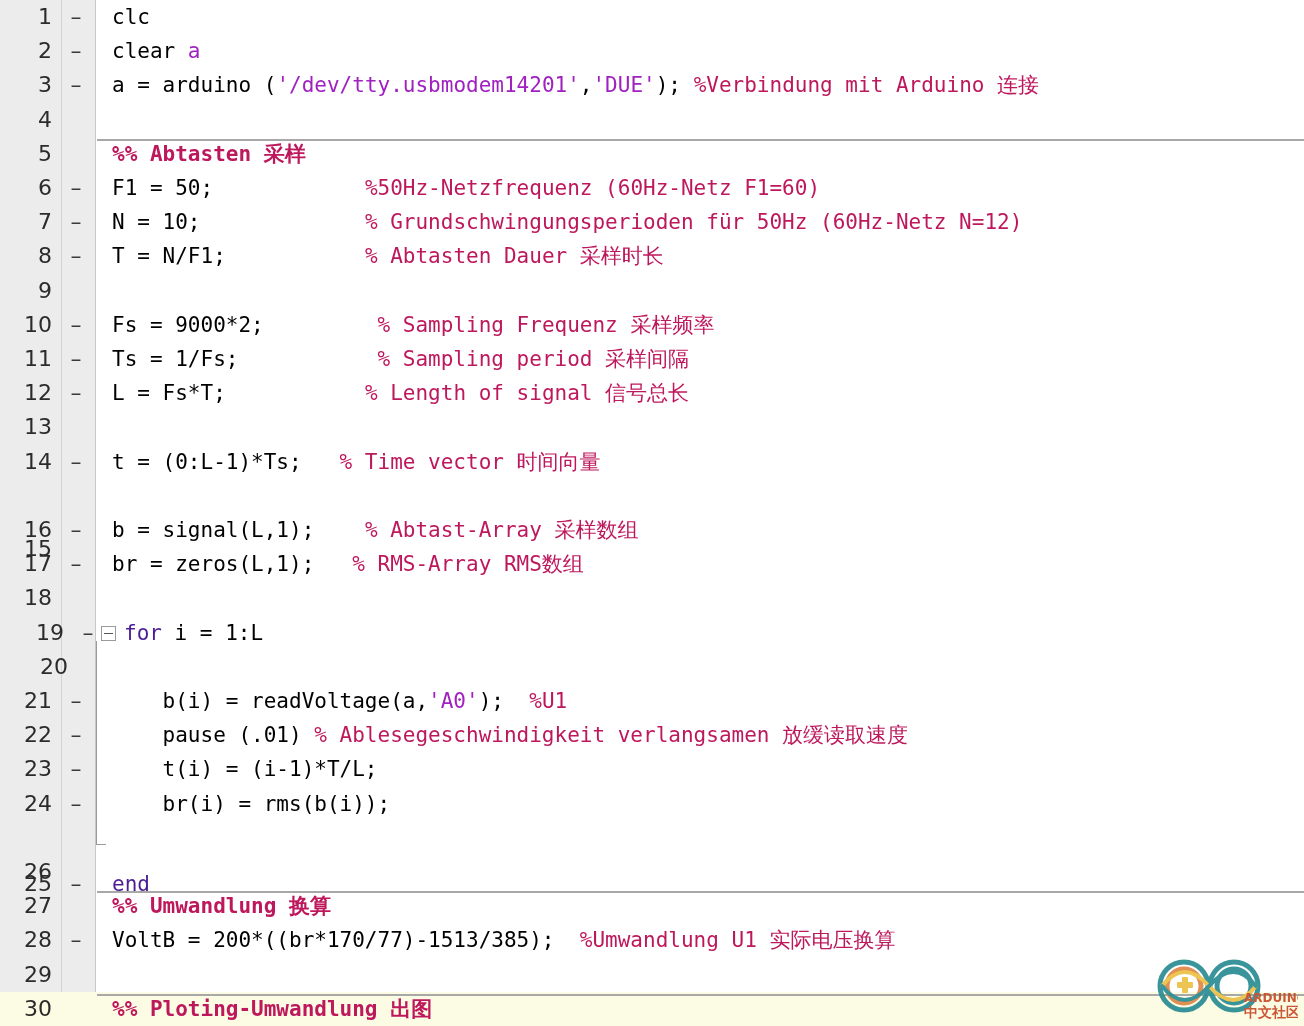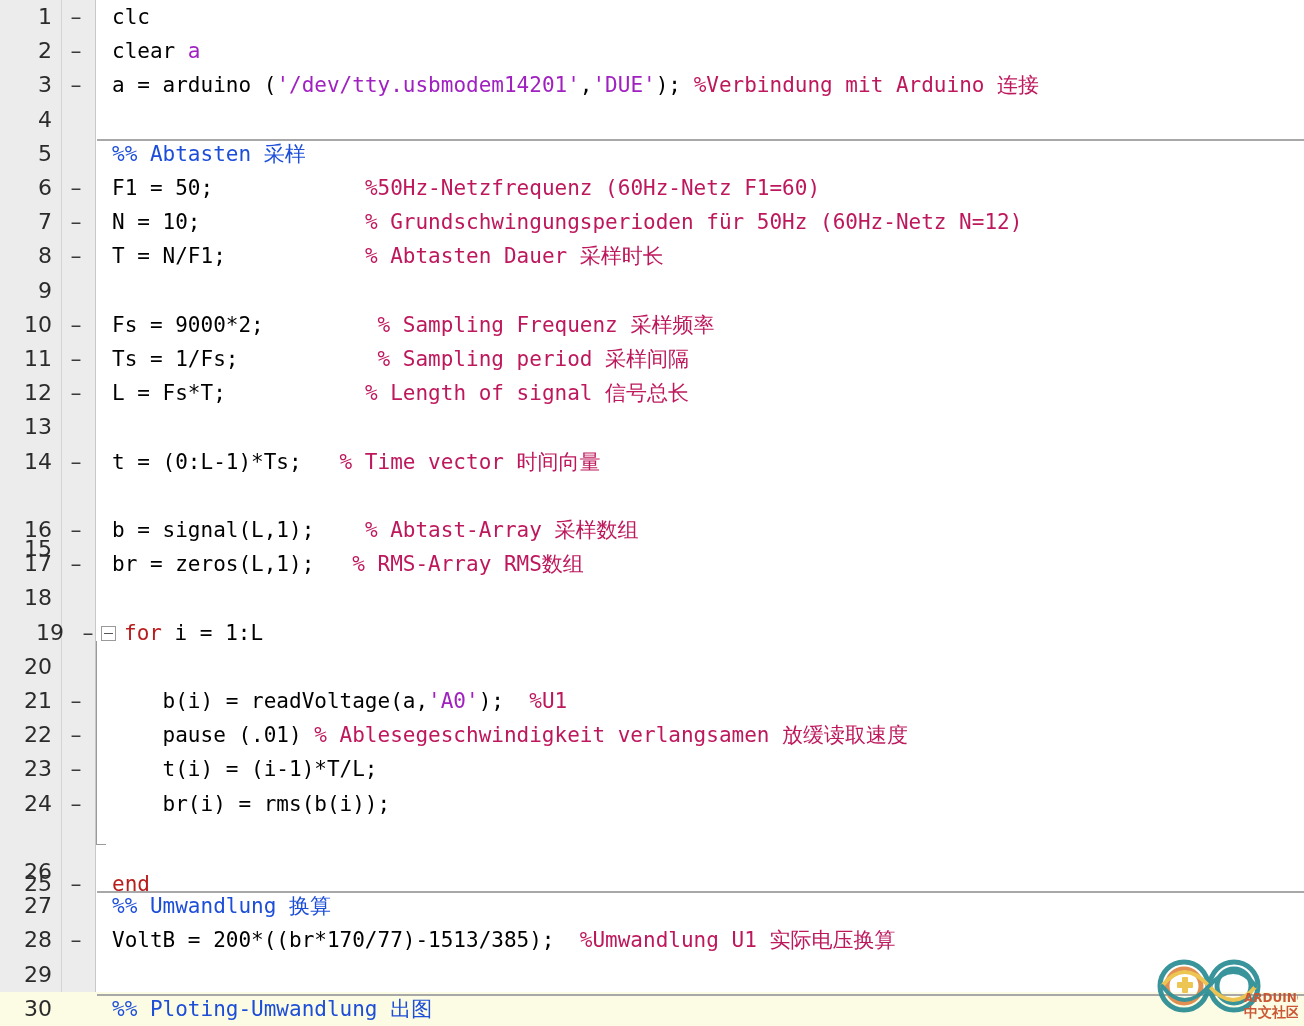--- a/index.html
+++ b/index.html
@@ -76,22 +76,22 @@
     font-size: 21px;
     font-family: "DejaVu Sans Mono", "Liberation Mono", monospace;
     color: #000000;
     letter-spacing: 0px;
   }
 
   
   .tok-plain   { color: #000000; }
   .tok-comment { color: #be185d; }
   .tok-string  { color: #a020c0; }
-  .tok-keyword { color: #b91c1c; }
-  .tok-section { color: #1d4ed8; font-weight: normal; }
+  .tok-keyword { color: #4c1d95; }
+  .tok-section { color: #be185d; font-weight: bold; }
 
   
   .sec-divider {
     position: absolute;
     left: 97px;
     right: 0;
     height: 0;
     border-top: 2px solid #a8a8a8;
   }
 
@@ -158,21 +158,21 @@
       <div class="row" style="position: absolute; left: 0px; right: 0px; top: 307.8px;"><span class="lineno">10</span><span class="dash">–</span><span class="code"><span class="tok-plain">Fs = 9000*2;         </span><span class="tok-comment">% Sampling Frequenz 采样频率</span></span></div>
       <div class="row" style="position: absolute; left: 0px; right: 0px; top: 342px;"><span class="lineno">11</span><span class="dash">–</span><span class="code"><span class="tok-plain">Ts = 1/Fs;           </span><span class="tok-comment">% Sampling period 采样间隔</span></span></div>
       <div class="row" style="position: absolute; left: 0px; right: 0px; top: 376.2px;"><span class="lineno">12</span><span class="dash">–</span><span class="code"><span class="tok-plain">L = Fs*T;           </span><span class="tok-comment">% Length of signal 信号总长</span></span></div>
       <div class="row" style="position: absolute; left: 0px; right: 0px; top: 410.4px;"><span class="lineno">13</span><span class="code"></span></div>
       <div class="row" style="position: absolute; left: 0px; right: 0px; top: 444.6px;"><span class="lineno">14</span><span class="dash">–</span><span class="code"><span class="tok-plain">t = (0:L-1)*Ts;   </span><span class="tok-comment">% Time vector 时间向量</span></span></div>
       <div class="row" style="position: absolute; left: 0px; right: 0px; top: 499px; margin-top: 33px;"><span class="lineno">15</span><span class="code"></span></div>
       <div class="row" style="position: absolute; left: 0px; right: 0px; top: 513px;"><span class="lineno">16</span><span class="dash">–</span><span class="code"><span class="tok-plain">b = signal(L,1);    </span><span class="tok-comment">% Abtast-Array 采样数组</span></span></div>
       <div class="row" style="position: absolute; left: 0px; right: 0px; top: 547.2px;"><span class="lineno">17</span><span class="dash">–</span><span class="code"><span class="tok-plain">br = zeros(L,1);   </span><span class="tok-comment">% RMS-Array RMS数组</span></span></div>
       <div class="row" style="position: absolute; left: 0px; right: 0px; top: 581.4px;"><span class="lineno">18</span><span class="code"></span></div>
       <div class="row" style="position: absolute; left: 0px; right: 0px; top: 615.6px; margin-left: 12px;"><span class="lineno">19</span><span class="dash">–</span><span class="fold-box"></span><span class="code"><span class="tok-keyword">for</span><span class="tok-plain"> i = 1:L</span></span></div>
-      <div class="row" style="position: absolute; left: 0px; right: 0px; top: 649.8px; padding-left: 28px;"><span class="lineno">20</span><span class="code"></span></div>
+      <div class="row" style="position: absolute; left: 16px; right: 0px; top: 649.8px; padding-left: 28px;"><span class="lineno">20</span><span class="code"></span></div>
       <div class="row" style="position: absolute; left: 0px; right: 0px; top: 684px;"><span class="lineno">21</span><span class="dash">–</span><span class="code"><span class="tok-plain">    b(i) = readVoltage(a,</span><span class="tok-string">'A0'</span><span class="tok-plain">);  </span><span class="tok-comment">%U1</span></span></div>
       <div class="row" style="position: absolute; left: 0px; right: 0px; top: 718.2px;"><span class="lineno">22</span><span class="dash">–</span><span class="code"><span class="tok-plain">    pause (.01) </span><span class="tok-comment">% Ablesegeschwindigkeit verlangsamen 放缓读取速度</span></span></div>
       <div class="row" style="position: absolute; left: 0px; right: 0px; top: 752.4px;"><span class="lineno">23</span><span class="dash">–</span><span class="code"><span class="tok-plain">    t(i) = (i-1)*T/L;</span></span></div>
       <div class="row" style="position: absolute; left: 0px; right: 0px; top: 786.6px;"><span class="lineno">24</span><span class="dash">–</span><span class="code"><span class="tok-plain">    br(i) = rms(b(i));</span></span></div>
       <div class="row" style="position: absolute; left: 0px; right: 0px; top: 867px; padding-left: 24px;"><span class="lineno">25</span><span class="dash">–</span><span class="code"><span class="tok-keyword">end</span></span></div>
       <div class="row" style="position: absolute; left: 0px; right: 0px; top: 855px;"><span class="lineno">26</span><span class="code"></span></div>
       <div class="row" style="position: absolute; left: 0px; right: 0px; top: 889.2px;"><div class="sec-divider" style="top: 2px;"></div><span class="lineno">27</span><span class="code"><span class="tok-section">%% Umwandlung 换算</span></span></div>
       <div class="row" style="position: absolute; left: 0px; right: 0px; top: 923.4px;"><span class="lineno">28</span><span class="dash">–</span><span class="code"><span class="tok-plain">VoltB = 200*((br*170/77)-1513/385);  </span><span class="tok-comment">%Umwandlung U1 实际电压换算</span></span></div>
       <div class="row" style="position: absolute; left: 0px; right: 0px; top: 957.6px;"><span class="lineno">29</span><span class="code"></span></div>
       <div class="row sec-active" style="position: absolute; left: 0px; right: 0px; top: 991.8px;"><div class="sec-divider" style="top: 2px;"></div><span class="lineno">30</span><span class="code"><span class="tok-section">%% Ploting-Umwandlung 出图</span></span></div>

